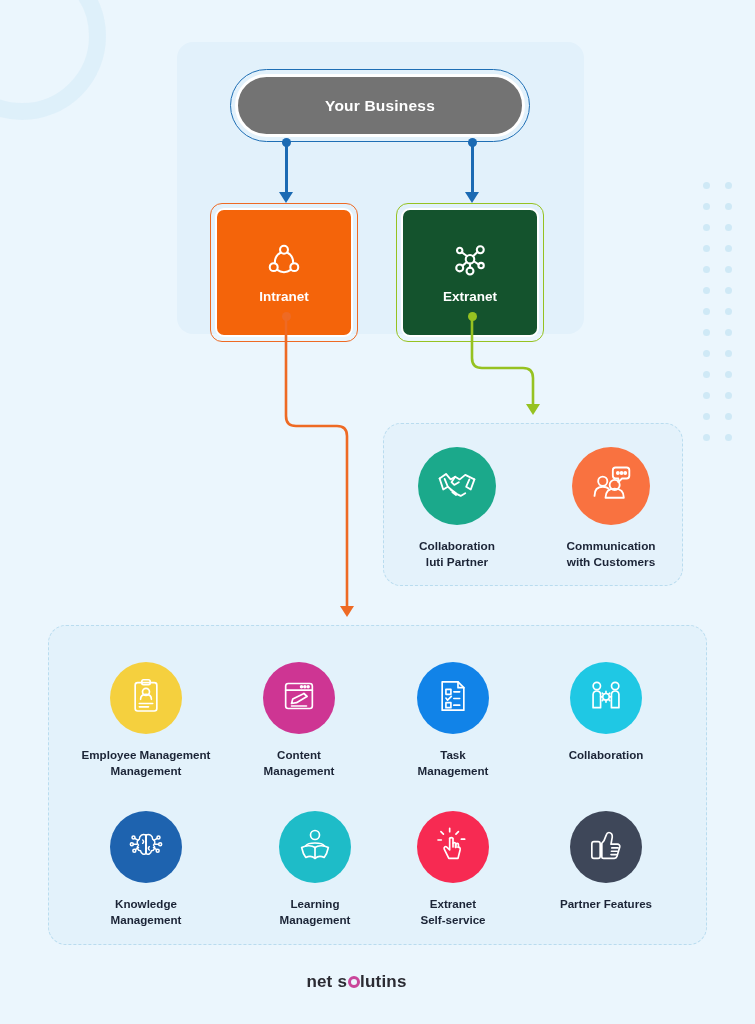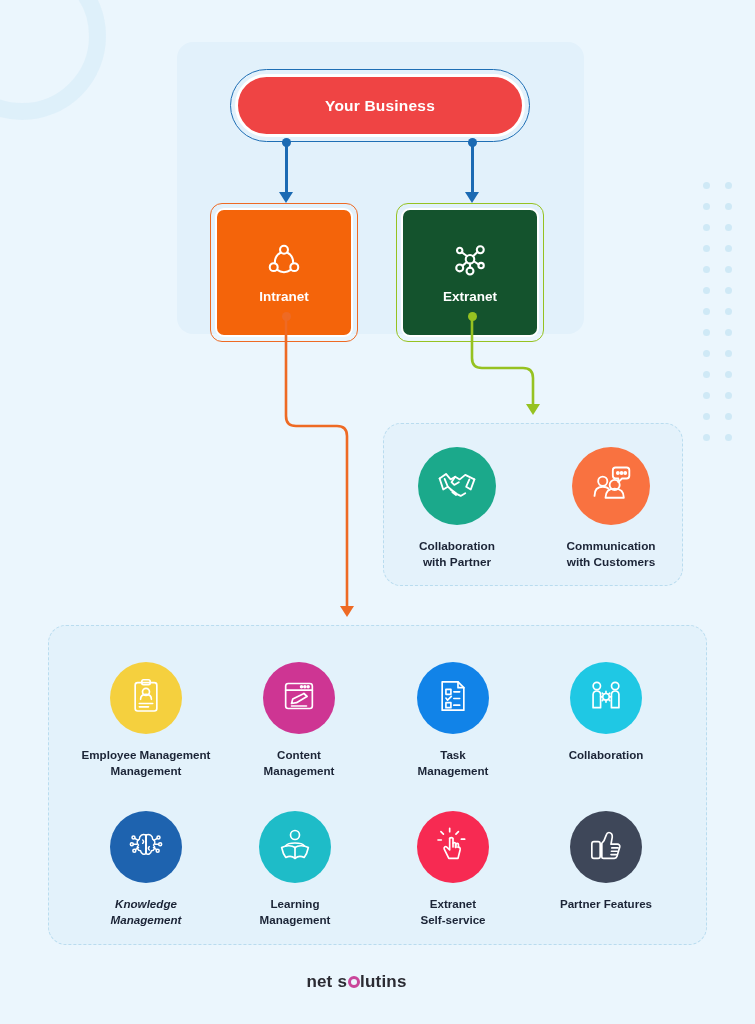--- a/index.html
+++ b/index.html
@@ -36,21 +36,21 @@
     position: absolute; left: 48px; top: 625px; width: 659px; height: 320px;
     background: #E3F2FB; border: 1.5px dashed #B9DCEF; border-radius: 18px;
   }
 
   
   .root-node {
     position: absolute; left: 230px; top: 69px; width: 300px; height: 73px;
     border: 1.5px solid #1F6FB5; border-radius: 38px; padding: 4px;
   }
   .root-inner {
-    width: 100%; height: 100%; background: #ef4444;
+    width: 100%; height: 100%; background: #737373;
     border: 3px solid #FFFFFF; border-radius: 34px;
     display: flex; align-items: center; justify-content: center;
   }
   .root-label {
     color: #FFFFFF; font-size: 15.5px; font-weight: bold; letter-spacing: .2px;
   }
 
   
   .branch {
     position: absolute; top: 203px; width: 148px; height: 139px;
@@ -226,21 +226,21 @@
           <path d="M43 19 L39 30 L34 27 L37.5 19"></path>
           <path d="M14 27 L20 32 L24 35 L28 37 L33 34"></path>
           <path d="M17 30 L22 34"></path>
           <path d="M19 33 L23 36"></path>
           <path d="M22 16 L18 22 L21 25 L26 22"></path>
         </svg>
       </span>
     </div>
     <div class="cell-label">
       <span>Collaboration</span><br>
-      <span>with Partner</span>
+      <span>luti Partner</span>
     </div>
   </div>
 
   <div class="node-cell mid-cell" style="left:536px; top:447px;">
     <div class="circ" style="background:#F97240;">
       <span>
         <svg viewBox="0 0 48 48" fill="none" stroke="#FFFFFF" stroke-width="2" stroke-linecap="round" stroke-linejoin="round">
           <circle cx="15" cy="21" r="5"></circle>
           <path d="M6 37 C6 29 10 27 15 27 C18 27 20.5 28 22 30"></path>
           <circle cx="28" cy="25" r="5.5"></circle>
@@ -334,21 +334,21 @@
                    M19.5 20.5 L21.2 22.2 M26.8 27.8 L28.5 29.5
                    M28.5 20.5 L26.8 22.2 M21.2 27.8 L19.5 29.5"></path>
         </svg>
       </span>
     </div>
     <div class="cell-label">
       <span>Collaboration</span>
     </div>
   </div>
 
-  <div class="node-cell" style="left:71px; top:811px;font-style:italic;">
+  <div class="node-cell" style="left:71px; top:811px;">
     <div class="circ" style="background:#1E63AF;">
       <span>
         <svg viewBox="0 0 48 48" fill="none" stroke="#FFFFFF" stroke-width="1.8" stroke-linecap="round" stroke-linejoin="round">
           <path d="M24 12 C20 10 16 12.5 16 17 C13 18 12.5 22 15 24 C12.5 26.5 14 31 17.5 31 C18 34.5 22 36.5 24 34 Z"></path>
           <path d="M24 12 C28 10 32 12.5 32 17 C35 18 35.5 22 33 24 C35.5 26.5 34 31 30.5 31 C30 34.5 26 36.5 24 34 Z"></path>
           <path d="M24 12 V34"></path>
           <path d="M20 18 C21.5 19 21.5 21 20 22"></path>
           <path d="M28 26 C26.5 27 26.5 29 28 30"></path>
           <circle cx="9" cy="15" r="1.8"></circle>
           <circle cx="7" cy="23" r="1.8"></circle>
@@ -360,21 +360,21 @@
           <path d="M37.4 16 L33.5 18.5 M39.2 23 L35 23 M36.7 29.6 L33 27"></path>
         </svg>
       </span>
     </div>
     <div class="cell-label">
       <span>Knowledge</span><br>
       <span>Management</span>
     </div>
   </div>
 
-  <div class="node-cell" style="left:220px; top:811px;justify-content:flex-end;">
+  <div class="node-cell" style="left:240px; top:811px;justify-content:flex-end;">
     <div class="circ" style="background:#1EBCC8;">
       <span>
         <svg viewBox="0 0 48 48" fill="none" stroke="#FFFFFF" stroke-width="2" stroke-linecap="round" stroke-linejoin="round">
           <circle cx="24" cy="12" r="5.4"></circle>
           <path d="M13 25 C16 20.5 32 20.5 35 25"></path>
           <path d="M24 27 V40"></path>
           <path d="M24 27 C20 24 13 24.5 8 27 C9 32 11 36.5 13 39 C17 37 21 37.5 24 40"></path>
           <path d="M24 27 C28 24 35 24.5 40 27 C39 32 37 36.5 35 39 C31 37 27 37.5 24 40"></path>
         </svg>
       </span>

